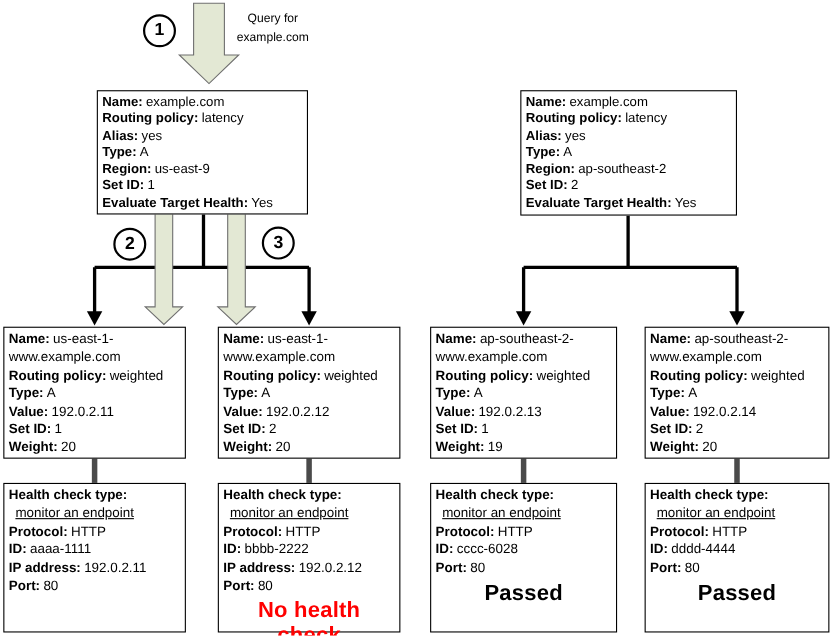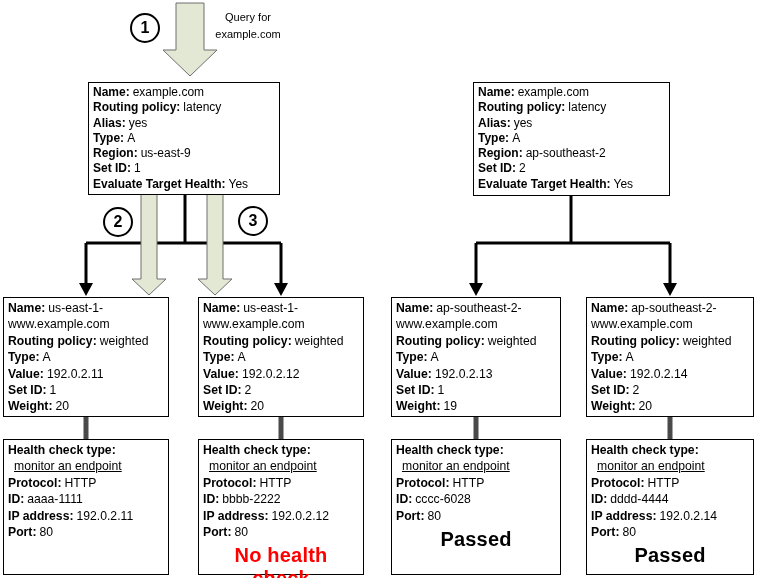--- a/index.html
+++ b/index.html
@@ -136,18 +136,17 @@
     <div class="row"><span class="lbl">ID:</span><span class="val">cccc-6028</span></div>
     <div class="row"><span class="lbl">Port:</span><span class="val">80</span></div>
     <div class="status" style="color: rgb(0, 0, 0);">Passed</div>
   </div>
 
   <div class="rec hc" style="left:586px;top:439px;width:168px;height:136px;">
     <div class="row"><span class="lbl">Health check type:</span><span class="val"></span></div>
     <div class="row indent"><span class="val">monitor an endpoint</span></div>
     <div class="row"><span class="lbl">Protocol:</span><span class="val">HTTP</span></div>
     <div class="row"><span class="lbl">ID:</span><span class="val">dddd-4444</span></div>
-    <div class="row"><span class="lbl">IP address:</span><span class="val">192.0.2.14</span></div>
     <div class="row"><span class="lbl">Port:</span><span class="val">80</span></div>
     <div class="status" style="color: rgb(0, 0, 0);">Passed</div>
   </div>
 
 </div>
 
 </body></html>

